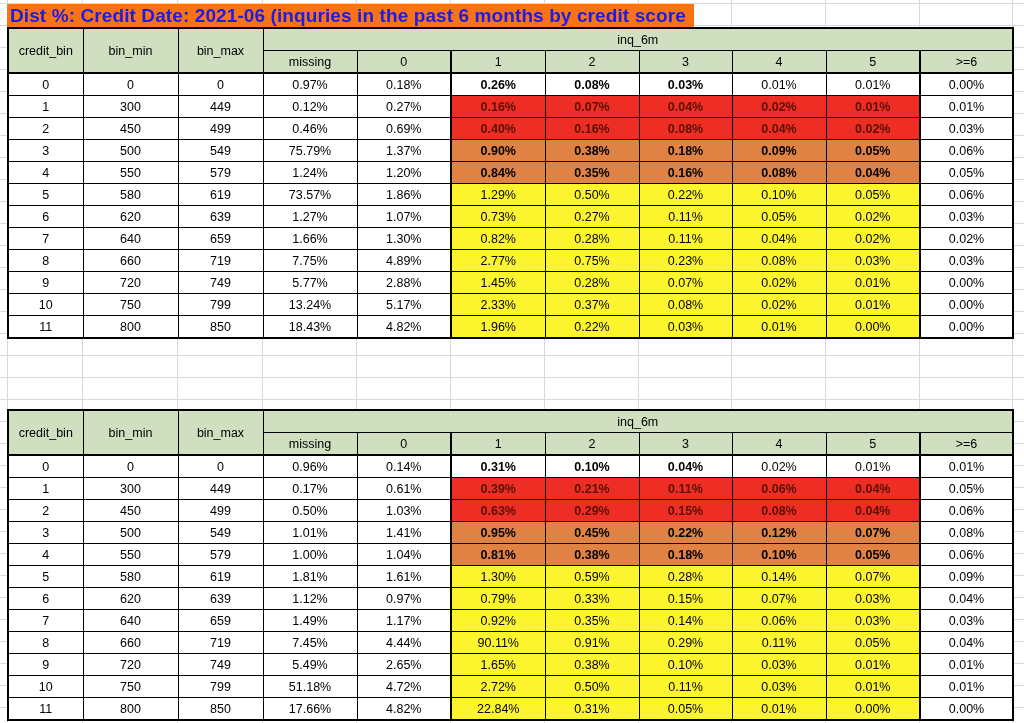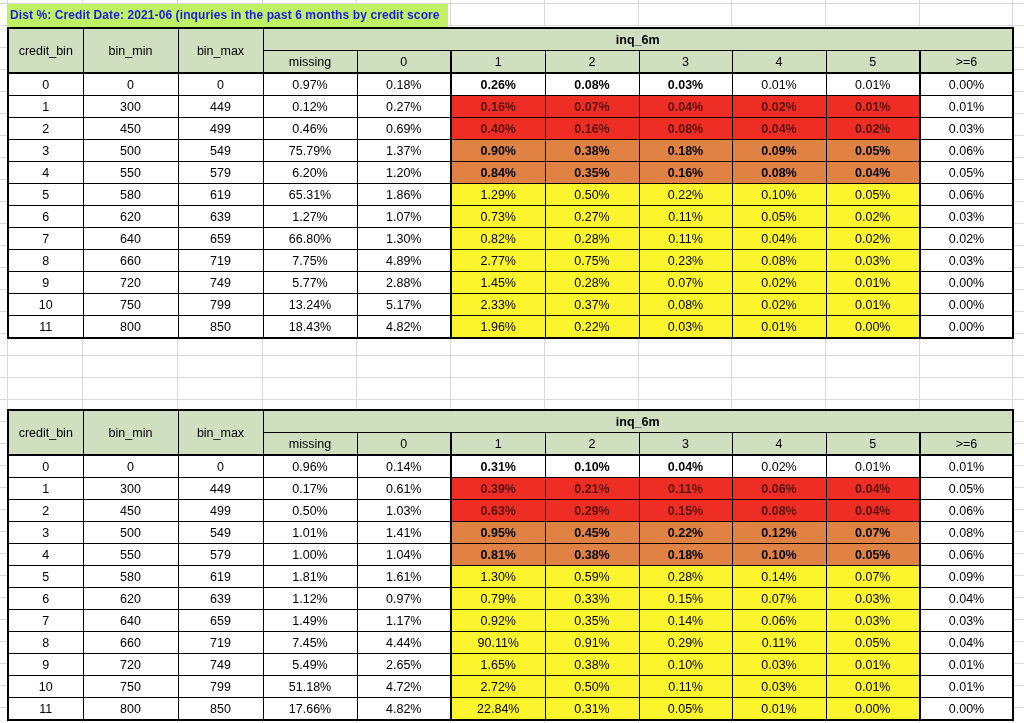--- a/index.html
+++ b/index.html
@@ -7,41 +7,41 @@
     width:1024px;height:723px;background:#fff;
     font-family:"Liberation Sans",sans-serif;
     position:relative;overflow:hidden;
   }
   .sheet{position:absolute;inset:0;}
   .gridlines{position:absolute;inset:0;z-index:0;}
   .vline{position:absolute;top:0;width:1px;height:723px;background:var(--grid-line,#d9d9d9);}
   .hline{position:absolute;left:0;height:1px;width:1024px;background:var(--grid-line,#d9d9d9);}
   .block-title{
     position:absolute;left:7px;height:23px;line-height:23px;
-    background:#bef264;color:var(--title-blue,#1c1ce6);
-    font-weight:bold;font-size:12px;letter-spacing:0.1px;
+    background:#f97316;color:var(--title-blue,#1c1ce6);
+    font-weight:bold;font-size:19px;letter-spacing:0.1px;
     padding:0 8px 0 3px;white-space:nowrap;z-index:2;
   }
   #title1{top:4px;}
   #title2{top:386px;}
   table.dist{
     position:absolute;left:7px;z-index:1;
     border-collapse:collapse;table-layout:fixed;
     background:#fff;font-size:12.5px;color:#000;
     border:2px solid #000;
   }
   #table1{top:27px;}
   #table2{top:409px;}
   th,td{
     border:1px solid #000;height:21px;padding:0;
     text-align:center;vertical-align:middle;
     overflow:hidden;white-space:nowrap;
   }
   th{background:var(--header-green,#cfdfc0);font-weight:normal;}
-  .gh{font-weight:bold;}
+  .gh{font-weight:normal;}
   .lh,.sh{border-bottom-width:2px;}
   .tl{border-left-width:2px;}
   .bold{font-weight:bold;}
   .f-red{background:var(--red-fill,#ee2e24);color:var(--red-text,#5a1005);}
   .f-orange{background:var(--orange-fill,#df8244);}
   .f-yellow{background:var(--yellow-fill,#fcf52d);}
 </style>
 </head>
 <body>
 
@@ -177,34 +177,34 @@
           <td class="f-orange bold">0.38%</td>
           <td class="f-orange bold">0.18%</td>
           <td class="f-orange bold">0.09%</td>
           <td class="f-orange bold">0.05%</td>
           <td class="tl">0.06%</td>
         </tr>
         <tr>
           <td>4</td>
           <td>550</td>
           <td>579</td>
-          <td>6.20%</td>
+          <td>1.24%</td>
           <td>1.20%</td>
           <td class="f-orange bold tl">0.84%</td>
           <td class="f-orange bold">0.35%</td>
           <td class="f-orange bold">0.16%</td>
           <td class="f-orange bold">0.08%</td>
           <td class="f-orange bold">0.04%</td>
           <td class="tl">0.05%</td>
         </tr>
         <tr>
           <td>5</td>
           <td>580</td>
           <td>619</td>
-          <td>65.31%</td>
+          <td>73.57%</td>
           <td>1.86%</td>
           <td class="f-yellow tl">1.29%</td>
           <td class="f-yellow">0.50%</td>
           <td class="f-yellow">0.22%</td>
           <td class="f-yellow">0.10%</td>
           <td class="f-yellow">0.05%</td>
           <td class="tl">0.06%</td>
         </tr>
         <tr>
           <td>6</td>
@@ -216,21 +216,21 @@
           <td class="f-yellow">0.27%</td>
           <td class="f-yellow">0.11%</td>
           <td class="f-yellow">0.05%</td>
           <td class="f-yellow">0.02%</td>
           <td class="tl">0.03%</td>
         </tr>
         <tr>
           <td>7</td>
           <td>640</td>
           <td>659</td>
-          <td>66.80%</td>
+          <td>1.66%</td>
           <td>1.30%</td>
           <td class="f-yellow tl">0.82%</td>
           <td class="f-yellow">0.28%</td>
           <td class="f-yellow">0.11%</td>
           <td class="f-yellow">0.04%</td>
           <td class="f-yellow">0.02%</td>
           <td class="tl">0.02%</td>
         </tr>
         <tr>
           <td>8</td>

